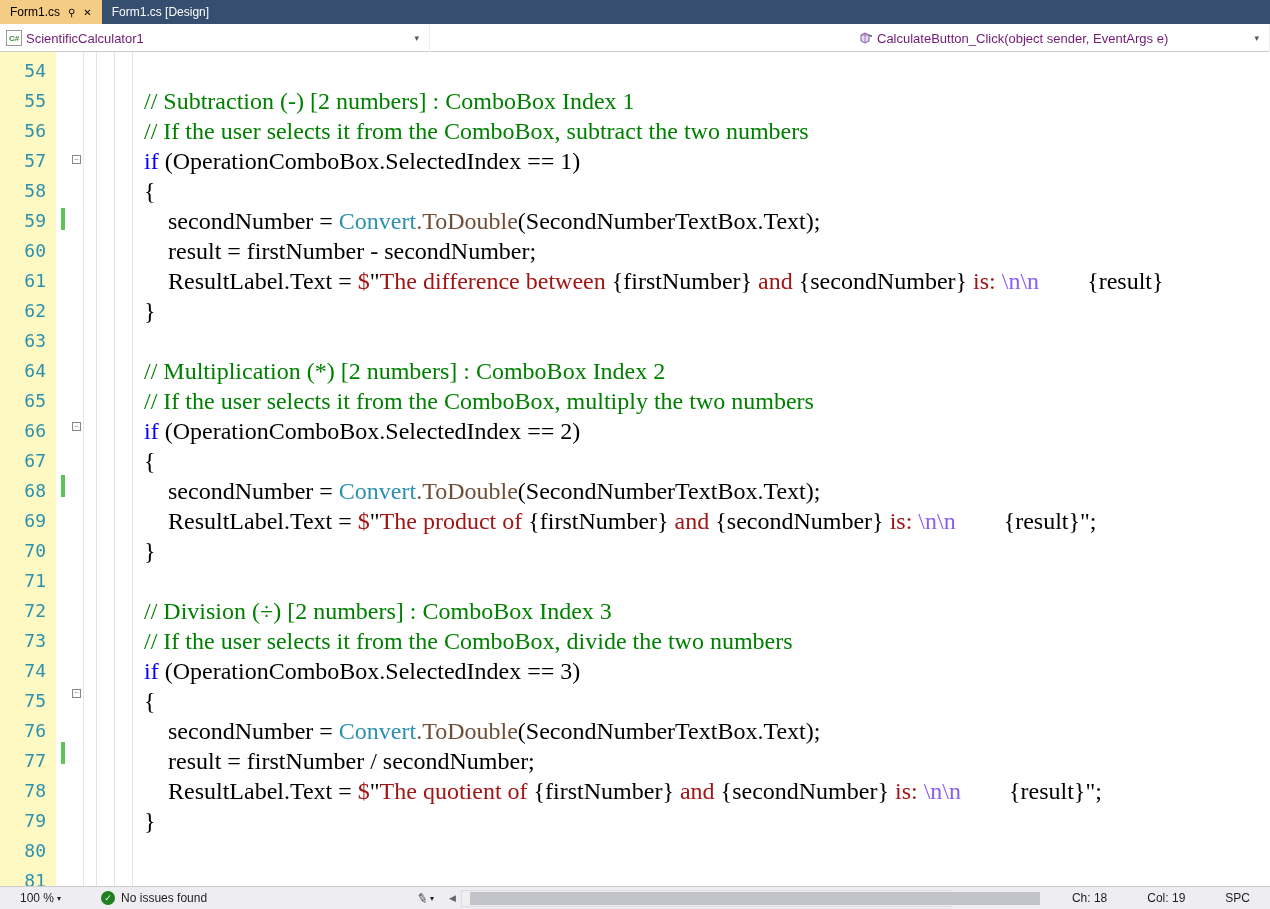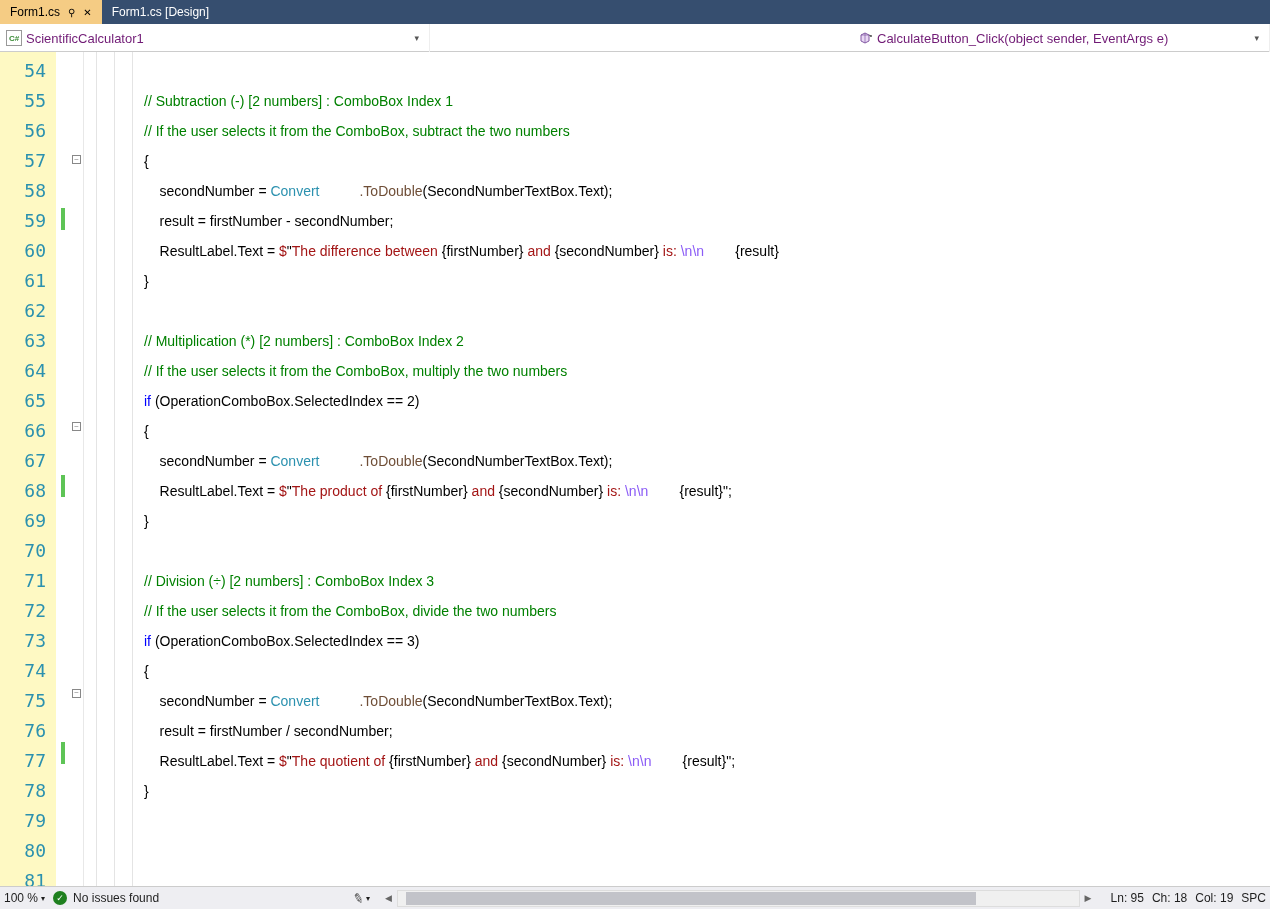--- a/index.html
+++ b/index.html
@@ -25,31 +25,31 @@
 .gutter { display:flex; flex-direction:column; background:#fef9c3; padding-top:4px; }
 .lineno { width:56px; text-align:right; padding-right:10px; color:#2B91AF; font-family:Consolas,monospace; font-size:18px; height:30px; line-height:30px; }
 .marks { width:14px; display:flex; flex-direction:column; padding-top:4px;}
 .mark { height:30px; display:flex; align-items:center; justify-content:center; }
 .mark .green { width:4px; height:22px; background:#5EC456; }
 .fold { width:14px; display:flex; flex-direction:column; padding-top:4px; border-right:1px solid #e8e8e8;}
 .fold .f { height:30px; display:flex; align-items:center; justify-content:center; font-size:9px; color:#888; }
 .fold .f .box { width:9px;height:9px;border:1px solid #888;display:flex;align-items:center;justify-content:center;font-size:8px;line-height:1;}
 .indent { width:60px; position:relative; }
 .indent .vline { position:absolute; top:0; bottom:0; width:1px; background:#e4e4e4; }
-.code { flex:1; padding-top:4px; font-family:Liberation Sans, sans-serif; font-size:14px; overflow:hidden;}
+.code { flex:1; padding-top:4px; font-family:Liberation Serif, serif; font-size:24px; overflow:hidden;}
 .codeline { height:30px; line-height:30px; white-space:pre; }
 .c-comment { color:#008000; }
 .c-keyword { color:#0000FF; }
 .c-type { color:#2B91AF; }
 .c-string { color:#A31515; }
-.c-member { color:#6F4E37;margin-left:40px; }
+.c-member { color:#6F4E37; }
 .c-escape { color:#8b5cf6; }
 .c-default { color:#000; }
 .statusbar { height:23px; background:#EEEEF2; display:flex; align-items:center; font-size:12px; color:#1E1E1E; border-top:1px solid #ccc;}
-.statusbar .cell { padding:0 4px; display:flex; align-items:center; height:23px; }
+.statusbar .cell { padding:0 20px; display:flex; align-items:center; height:23px; }
 .statusbar .spacer { flex:1; display:flex; align-items:center; }
 .hscroll { height:17px; flex:1; display:flex; align-items:center; margin:0 10px; position:relative; }
 .hscroll .track { flex:1; height:17px; background:#f0f0f0; border:1px solid #ddd; position:relative; }
 .hscroll .thumb { position:absolute; left:8px; width:570px; top:1px; bottom:1px; background:#c2c3c9; }
 .hscroll .arrow { width:17px;height:17px;display:flex;align-items:center;justify-content:center;color:#666;font-size:9px;}
 .check { width:14px;height:14px;border-radius:50%;background:#1F801F;color:#fff;display:flex;align-items:center;justify-content:center;font-size:9px;margin-right:6px;}
 .brush { font-size:13px; color:#444; transform:rotate(15deg); display:inline-block;}
 </style>
 </head>
 <body>
@@ -197,20 +197,21 @@
     </div>
   <div class="indent">
     <div class="vline" style="left:12px"></div>
     <div class="vline" style="left:30px"></div>
     <div class="vline" style="left:48px"></div>
   </div>
   <div class="code" id="codearea">
       <div class="codeline"></div>
       <div class="codeline"><span class="c-comment">// Subtraction (-) [2 numbers] : ComboBox Index 1</span></div>
       <div class="codeline"><span class="c-comment">// If the user selects it from the ComboBox, subtract the two numbers</span></div>
+      <div class="codeline"><span class="c-keyword">if</span><span class="c-default"> (OperationComboBox.SelectedIndex == 1)</span></div>
       <div class="codeline"><span class="c-default">{</span></div>
       <div class="codeline"><span class="c-default">    secondNumber = </span><span class="c-type">Convert</span><span class="c-member">.ToDouble</span><span class="c-default">(SecondNumberTextBox.Text);</span></div>
       <div class="codeline"><span class="c-default">    result = firstNumber - secondNumber;</span></div>
       <div class="codeline"><span class="c-default">    ResultLabel.Text = </span><span class="c-string">$</span><span class="c-default">"</span><span class="c-string">The difference between </span><span class="c-default">{</span><span class="c-default">firstNumber</span><span class="c-default">}</span><span class="c-string"> and </span><span class="c-default">{</span><span class="c-default">secondNumber</span><span class="c-default">}</span><span class="c-string"> is: </span><span class="c-escape">\n\n</span><span class="c-string">        </span><span class="c-default">{</span><span class="c-default">result</span><span class="c-default">}</span></div>
       <div class="codeline"><span class="c-default">}</span></div>
       <div class="codeline"></div>
       <div class="codeline"><span class="c-comment">// Multiplication (*) [2 numbers] : ComboBox Index 2</span></div>
       <div class="codeline"><span class="c-comment">// If the user selects it from the ComboBox, multiply the two numbers</span></div>
       <div class="codeline"><span class="c-keyword">if</span><span class="c-default"> (OperationComboBox.SelectedIndex == 2)</span></div>
       <div class="codeline"><span class="c-default">{</span></div>

